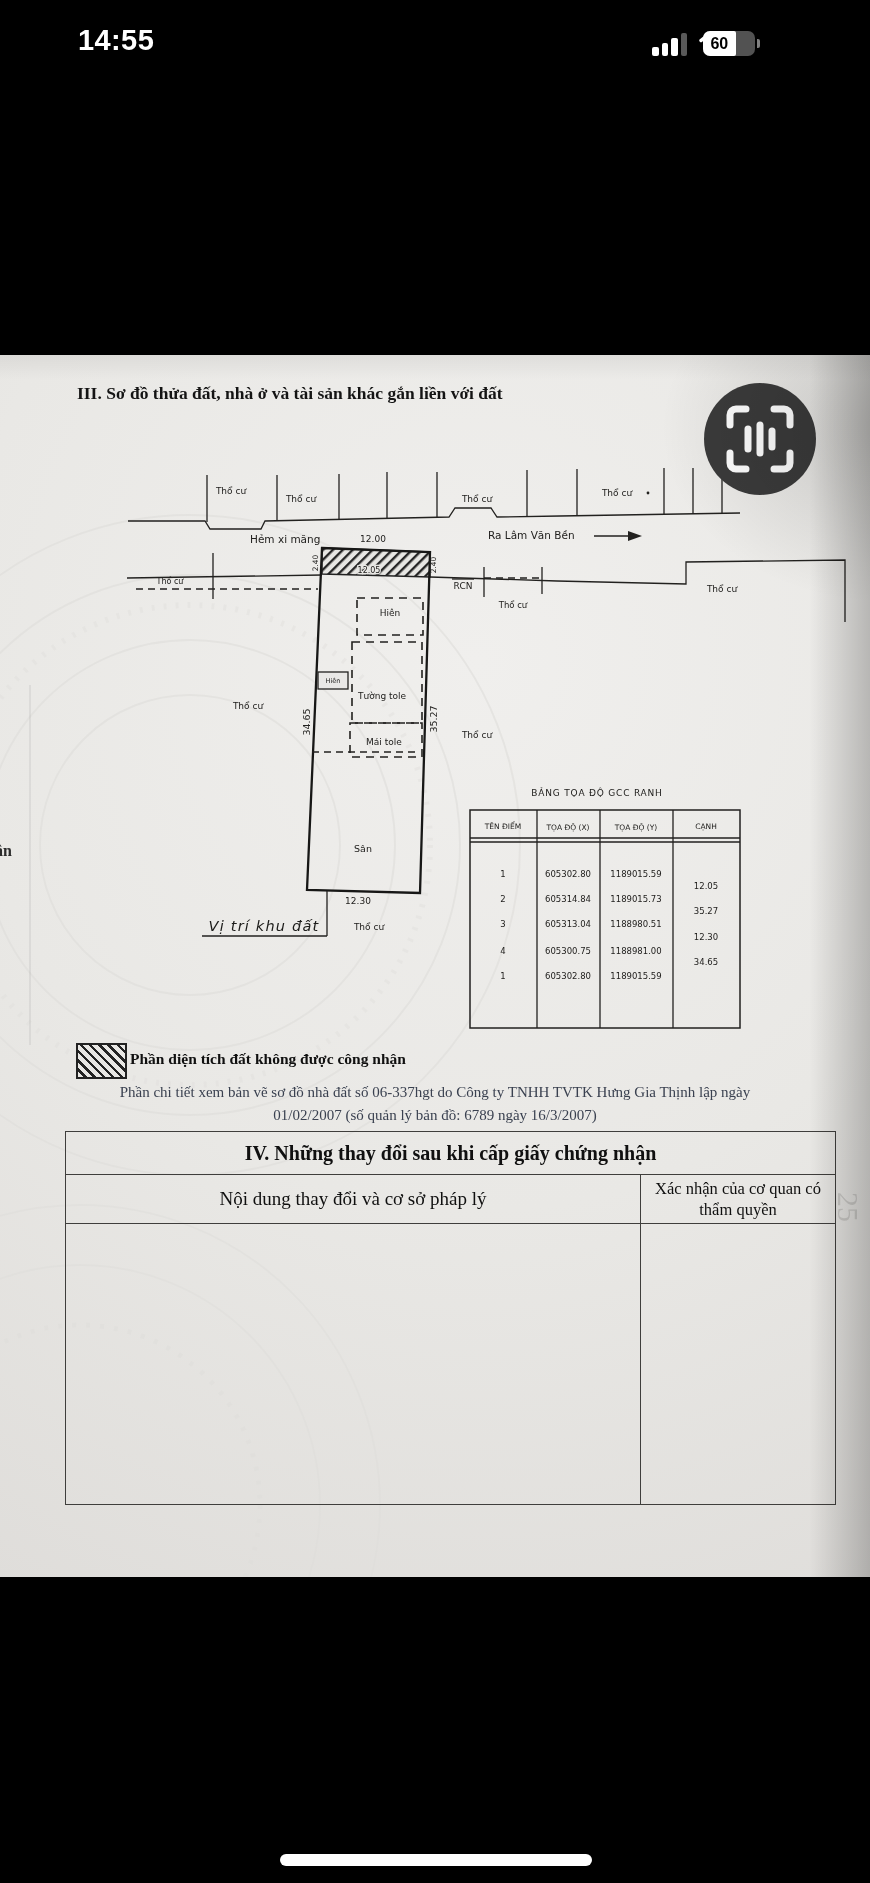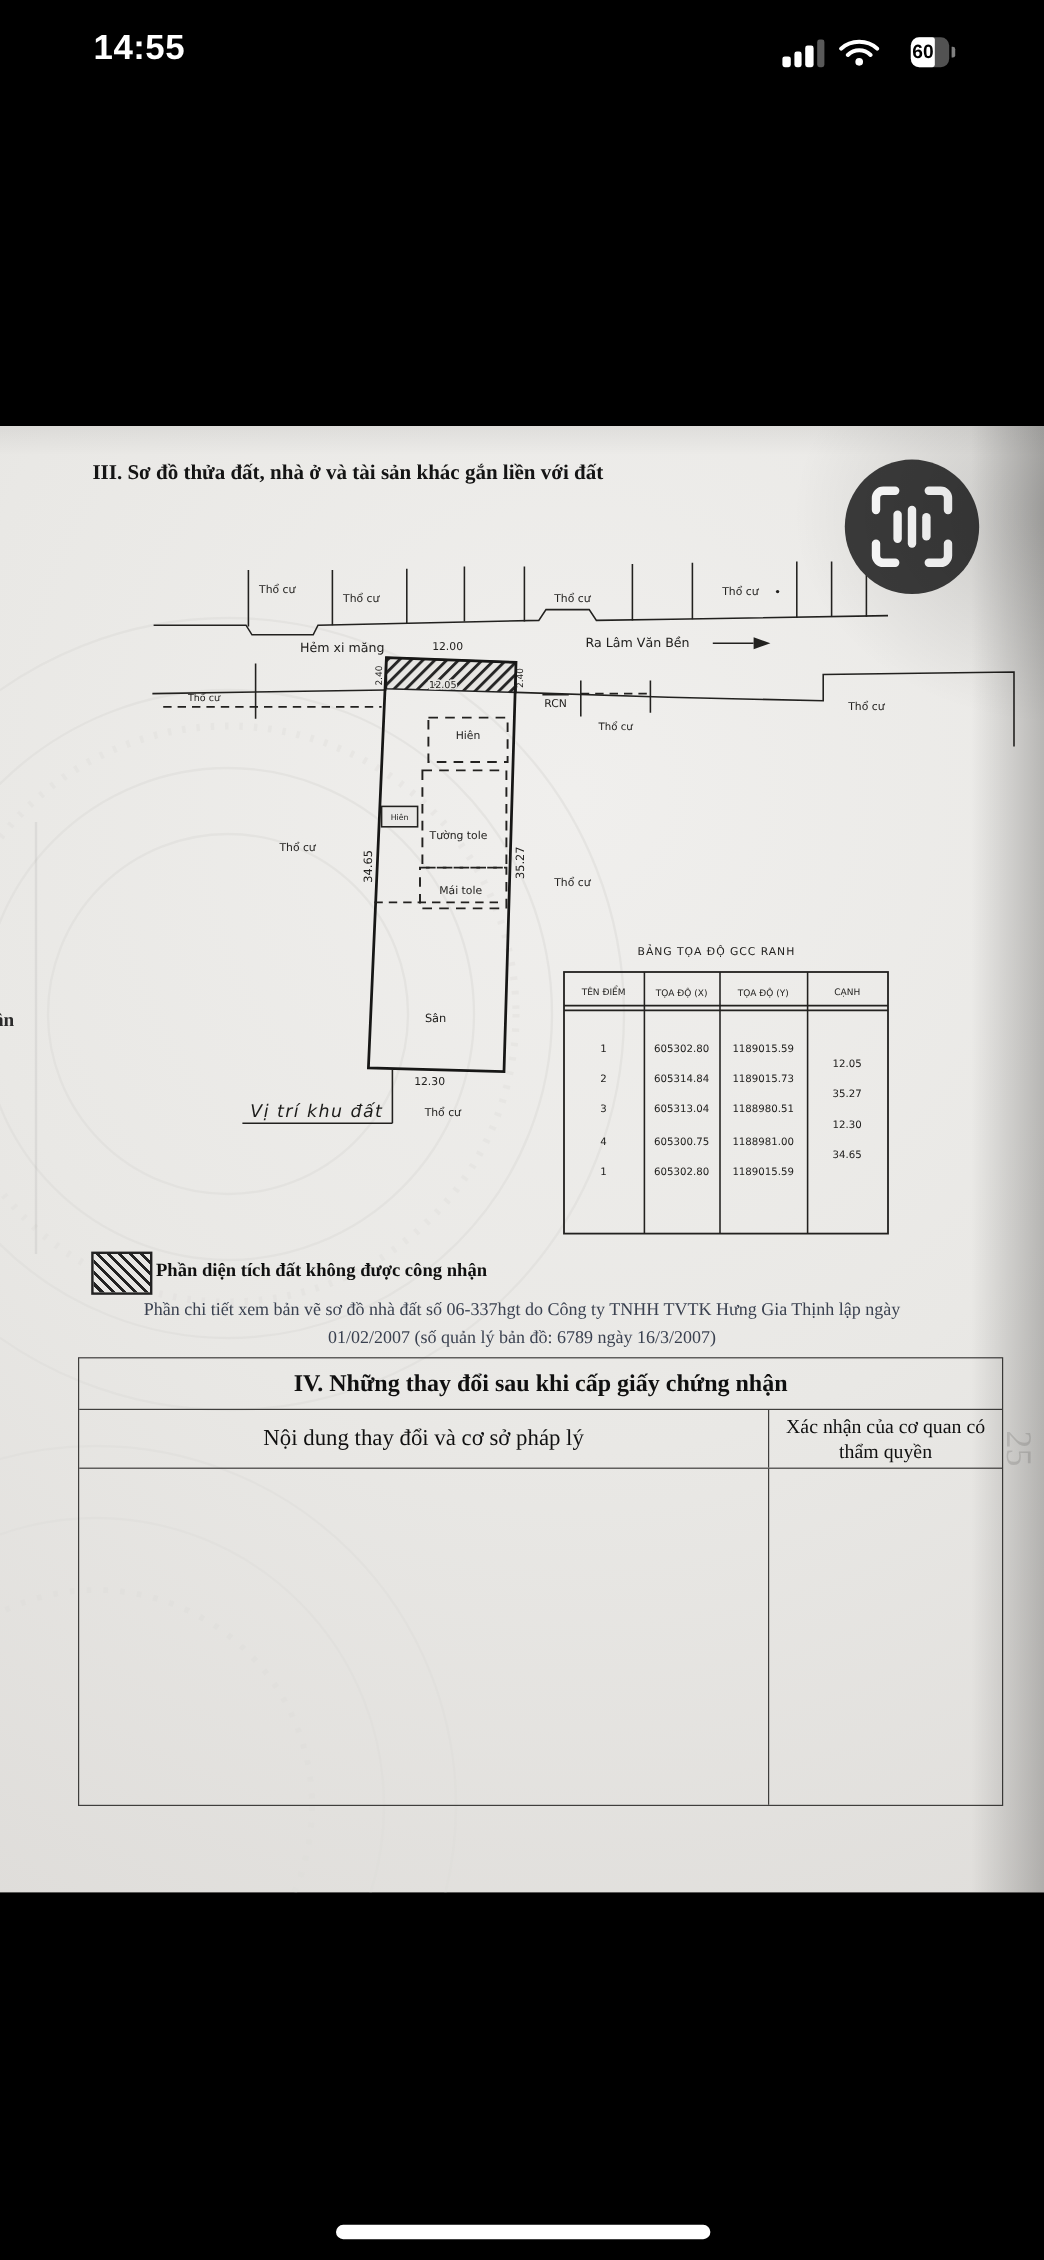--- a/index.html
+++ b/index.html
@@ -8,21 +8,21 @@
 
   
   .time{position:absolute;left:78px;top:24px;color:#fff;font-size:29px;font-weight:600;letter-spacing:.4px;}
   .sig{position:absolute;left:652px;top:33px;width:38px;height:23px;}
   .sig i{position:absolute;bottom:0;width:6.5px;border-radius:2px;background:#fff;display:block;}
   .sig i:nth-child(1){left:0;height:9px;}
   .sig i:nth-child(2){left:9.5px;height:13px;}
   .sig i:nth-child(3){left:19px;height:18px;}
   .sig i:nth-child(4){left:28.5px;height:23px;background:rgba(255,255,255,.35);}
   .wifi{position:absolute;left:699px;top:31px;}
-  .batt{position:absolute;left:759px;top:31px;width:32px;height:25px;border-radius:7px;background:rgba(255,255,255,.32);}
+  .batt{position:absolute;left:703px;top:31px;width:52px;height:25px;border-radius:7px;background:rgba(255,255,255,.32);}
   .batt .bfill{position:absolute;left:0;top:0;bottom:0;width:63%;background:#fff;border-radius:7px 2px 2px 7px;}
   .batt .bpct{position:absolute;left:0;top:0;bottom:0;width:63%;display:flex;align-items:center;justify-content:center;color:#000;font-size:16px;font-weight:700;}
   .batt .bnub{position:absolute;right:-5px;top:8px;width:3.5px;height:9px;background:rgba(255,255,255,.5);border-radius:0 2px 2px 0;}
 
   
   .doc{position:absolute;left:0;top:355px;width:870px;height:1222px;overflow:hidden;
        background:radial-gradient(120% 90% at 55% 25%, #f0efed 0%, #e9e8e5 50%, #dedcd9 100%);}
   .edge-shade{position:absolute;inset:0;pointer-events:none;z-index:6;
        background:linear-gradient(to right, rgba(0,0,0,0) 93%, rgba(0,0,0,.22) 100%),
                   radial-gradient(40% 22% at 102% 6%, rgba(0,0,0,.16), rgba(0,0,0,0) 65%),

